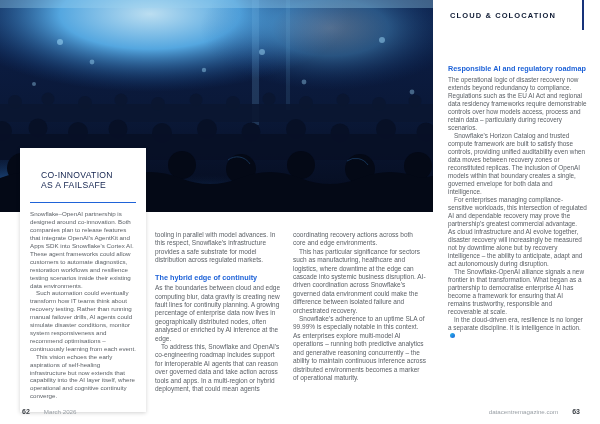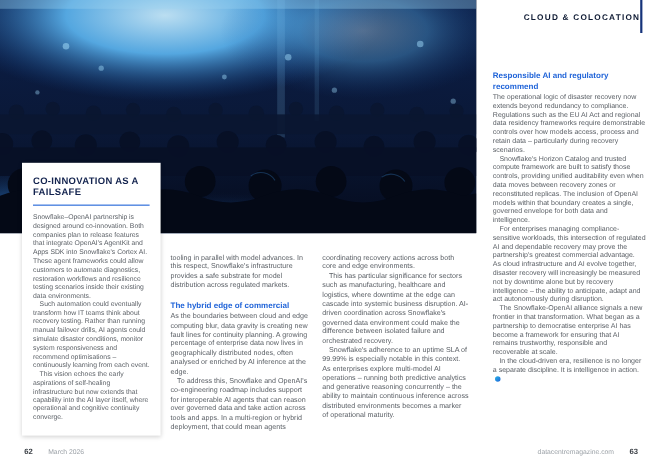--- a/index.html
+++ b/index.html
@@ -7,32 +7,32 @@
     position:relative;width:600px;height:424px;background:#ffffff;
     font-family:"Liberation Sans", sans-serif;overflow:hidden;
     margin:0 auto;
   }
   
   .photo{position:absolute;left:0;top:0;width:433px;height:212px;overflow:hidden;background:#081228;}
   .photo svg{display:block;width:100%;height:100%;}
   
   .section-tag{
     position:absolute;top:0;right:16px;height:30px;display:flex;align-items:center;
-    padding-right:0;border-right:2px solid #16337a;
+    padding-right:26px;border-right:2px solid #16337a;
   }
   .section-tag span{
     font-size:7.5px;font-weight:bold;letter-spacing:1.1px;color:#0e1a33;
   }
   
   .sidebar-box{
     position:absolute;left:20px;top:148px;width:126px;background:#ffffff;
     padding:11px 10px 12px 10px;box-sizing:border-box;box-shadow:0 1px 4px rgba(0,0,0,0.18);
   }
   .sidebar-box h2{
-    margin:0;font-size:8.6px;line-height:10.4px;letter-spacing:0.3px;color:#13234e;font-weight:bold;
+    margin:11px;font-size:8.6px;line-height:10.4px;letter-spacing:0.3px;color:#13234e;font-weight:normal;
   }
   .sidebar-rule{height:1.6px;background:#1f63d8;margin:6px 0 7px 0;border:0;}
   .sidebar-box p{
     margin:0;font-size:6.2px;line-height:7.9px;color:#5c6167;
   }
   .sidebar-box p + p{text-indent:6px;}
   
   .col{position:absolute;box-sizing:border-box;}
   .col p{margin:0;font-size:6.5px;line-height:8.4px;color:#5c6167;}
   .col p.indent{text-indent:6px;}
@@ -160,33 +160,33 @@
   <aside class="sidebar-box">
     <h2>CO-INNOVATION AS A FAILSAFE</h2>
     <div class="sidebar-rule"></div>
     <p>Snowflake–OpenAI partnership is designed around co-innovation. Both companies plan to release features that integrate OpenAI's AgentKit and Apps SDK into Snowflake's Cortex AI. These agent frameworks could allow customers to automate diagnostics, restoration workflows and resilience testing scenarios inside their existing data environments.</p>
     <p>Such automation could eventually transform how IT teams think about recovery testing. Rather than running manual failover drills, AI agents could simulate disaster conditions, monitor system responsiveness and recommend optimisations – continuously learning from each event.</p>
     <p>This vision echoes the early aspirations of self-healing infrastructure but now extends that capability into the AI layer itself, where operational and cognitive continuity converge.</p>
   </aside>
 
   <div class="col col-2">
     <p>tooling in parallel with model advances. In this respect, Snowflake's infrastructure provides a safe substrate for model distribution across regulated markets.</p>
-    <h3 class="gap-above gap-below">The hybrid edge of commercial</h3>
+    <h3 class="gap-above gap-below">The hybrid edge of continuity</h3>
     <p>As the boundaries between cloud and edge computing blur, data gravity is creating new fault lines for continuity planning. A growing percentage of enterprise data now lives in geographically distributed nodes, often analysed or enriched by AI inference at the edge.</p>
     <p class="indent">To address this, Snowflake and OpenAI's co-engineering roadmap includes support for interoperable AI agents that can reason over governed data and take action across tools and apps. In a multi-region or hybrid deployment, that could mean agents</p>
   </div>
 
   <div class="col col-3">
     <p>coordinating recovery actions across both core and edge environments.</p>
     <p class="indent">This has particular significance for sectors such as manufacturing, healthcare and logistics, where downtime at the edge can cascade into systemic business disruption. AI-driven coordination across Snowflake's governed data environment could make the difference between isolated failure and orchestrated recovery.</p>
     <p class="indent">Snowflake's adherence to an uptime SLA of 99.99% is especially notable in this context. As enterprises explore multi-model AI operations – running both predictive analytics and generative reasoning concurrently – the ability to maintain continuous inference across distributed environments becomes a marker of operational maturity.</p>
   </div>
 
   <div class="col col-4">
-    <h3 class="gap-below">Responsible AI and regulatory recommend</h3>
+    <h3 class="gap-below">Responsible AI and regulatory roadmap</h3>
     <p>The operational logic of disaster recovery now extends beyond redundancy to compliance. Regulations such as the EU AI Act and regional data residency frameworks require demonstrable controls over how models access, process and retain data – particularly during recovery scenarios.</p>
     <p class="indent">Snowflake's Horizon Catalog and trusted compute framework are built to satisfy those controls, providing unified auditability even when data moves between recovery zones or reconstituted replicas. The inclusion of OpenAI models within that boundary creates a single, governed envelope for both data and intelligence.</p>
     <p class="indent">For enterprises managing compliance-sensitive workloads, this intersection of regulated AI and dependable recovery may prove the partnership's greatest commercial advantage.</p>
     <p>As cloud infrastructure and AI evolve together, disaster recovery will increasingly be measured not by downtime alone but by recovery intelligence – the ability to anticipate, adapt and act autonomously during disruption.</p>
     <p class="indent">The Snowflake-OpenAI alliance signals a new frontier in that transformation. What began as a partnership to democratise enterprise AI has become a framework for ensuring that AI remains trustworthy, responsible and recoverable at scale.</p>
     <p class="indent"><span>In the cloud-driven era, resilience is no longer a separate discipline. It is intelligence in action.</span><span class="end-mark"></span></p>
   </div>
 
   <div class="footer footer-left">
     <span class="pagenum">62</span>

